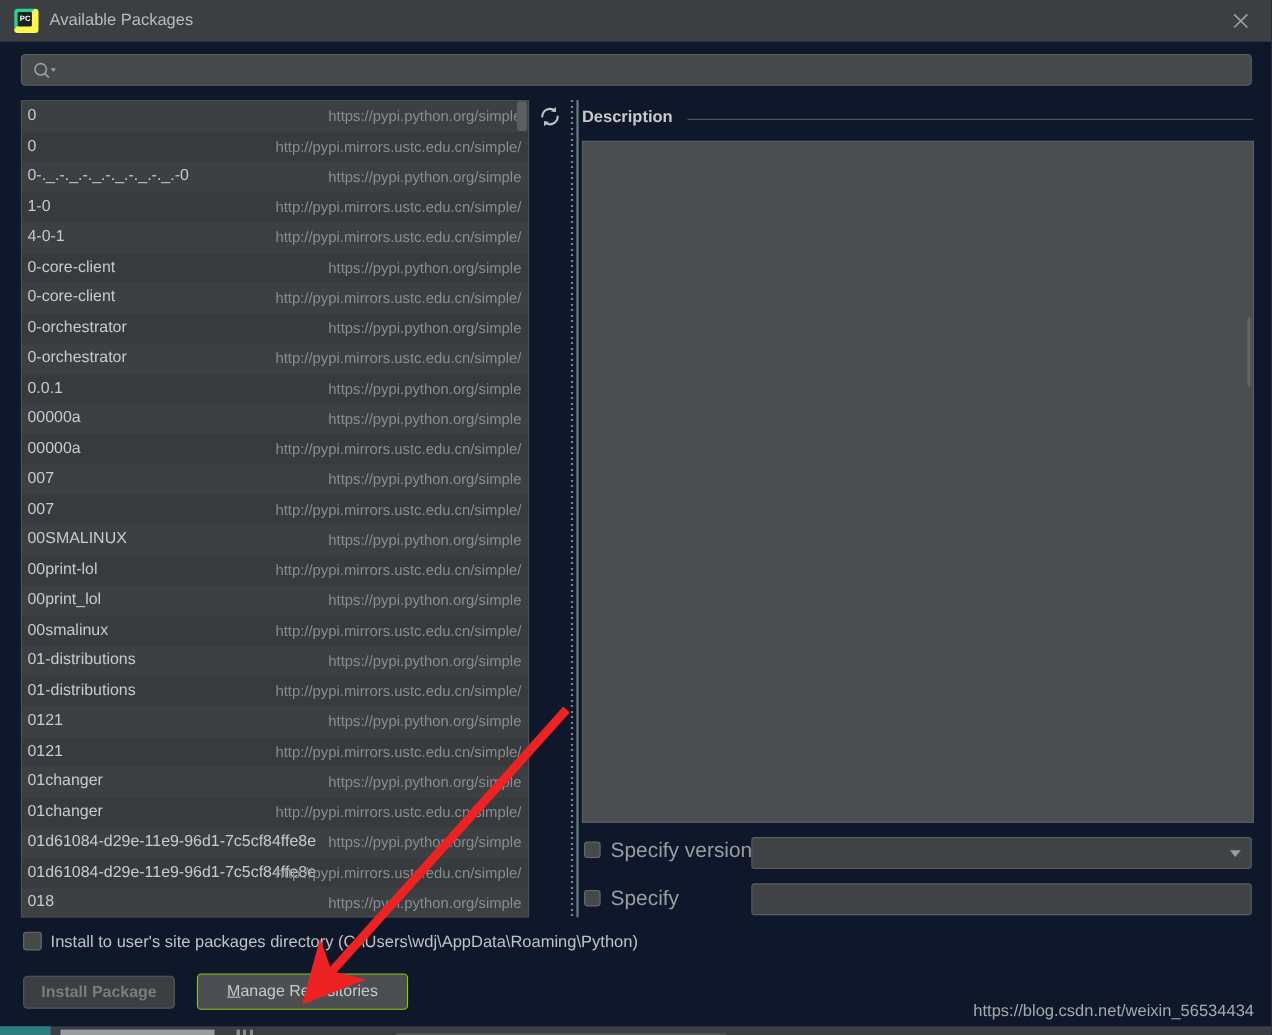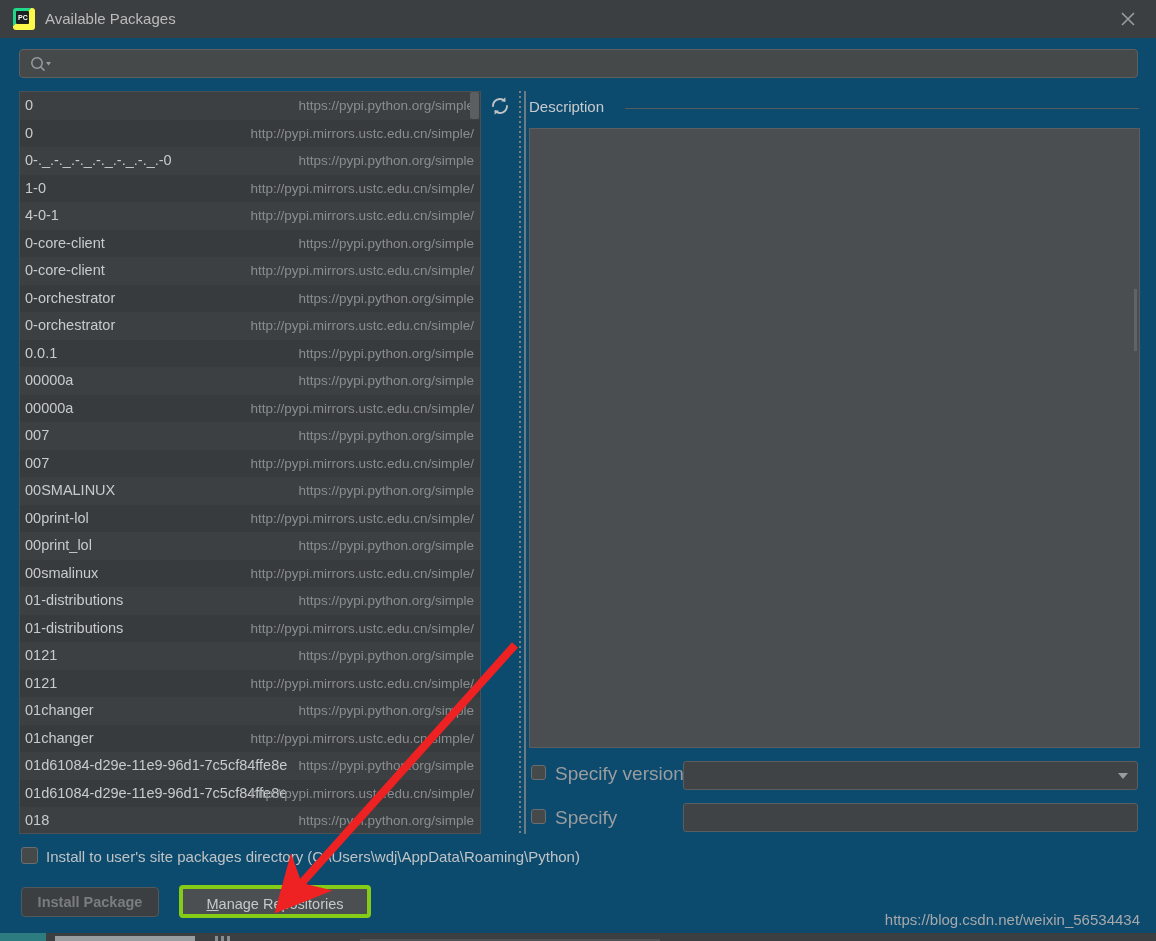--- a/index.html
+++ b/index.html
@@ -2,21 +2,21 @@
 <html><head>
 <meta charset="utf-8">
 <style>
   * { box-sizing: border-box; margin: 0; padding: 0; }
   html, body {
     width: 1156px; height: 941px;
     background: #3c3f41;
     font-family: "Liberation Sans", sans-serif;
     overflow: hidden;
   }
-  #root { position: relative; width: 1156px; height: 941px; background: #0c4a6e; }
+  #root { position: relative; width: 1156px; height: 941px; background: #0f172a; }
 
   
   .titlebar { position: absolute; left: 0; top: 0; width: 1156px; height: 38px; background: #3c3f41; }
   .pc-icon { position: absolute; left: 13px; top: 8px; width: 22px; height: 22px; border-radius: 3px;
              background: linear-gradient(135deg, #21d789 0%, #21d789 42%, #fcf84a 42%, #fcf84a 100%); }
   .pc-icon::after { content: ""; position: absolute; left: 3px; top: 3px; width: 13px; height: 13px;
                     background: #1c1f22; border-radius: 1px; }
   .pc-icon .pc-txt { position: absolute; left: 4px; top: 3px; width: 12px; height: 13px; z-index: 2;
                      color: #ffffff; font-size: 7px; font-weight: bold; line-height: 13px; text-align: center;
                      letter-spacing: .2px; }
@@ -46,21 +46,21 @@
 
   
   .refresh-btn { position: absolute; left: 488px; top: 94px; width: 24px; height: 24px; cursor: pointer; }
 
   
   .splitter { position: absolute; left: 517px; top: 91px; width: 6px; height: 743px; }
   .splitter .dots { position: absolute; left: 2px; top: 0; width: 2px; height: 743px;
                     background-image: repeating-linear-gradient(to bottom, #7d8082 0 2px, transparent 2px 5px); }
 
   
-  .desc-header { position: absolute; left: 529px; top: 98px; width: 610px; height: 20px; }
+  .desc-header { position: absolute; left: 529px; top: 98px; width: 610px; height: 20px; font-weight: bold; }
   .desc-title { position: absolute; left: 0; top: 0; font-size: 15px; color: #c8cbcd; }
   .desc-rule { position: absolute; left: 96px; top: 10px; right: 0; height: 1px; background: #585b5d; }
   .desc-body { position: absolute; left: 529px; top: 128px; width: 611px; height: 620px;
                background: #4a4e51; border: 1px solid #5a5e60; }
   .desc-scroll { position: absolute; right: 2px; top: 160px; width: 3px; height: 62px; background: #6a6d6f; opacity: .7; }
 
   
   .right-accent { position: absolute; left: 524px; top: 91px; width: 2px; height: 743px; background: #6b7b85; }
 
   
@@ -75,21 +75,21 @@
   
   .footer-cb { position: absolute; left: 21px; top: 847px; width: 17px; height: 17px;
                background: #45494a; border: 1px solid #6b6e70; border-radius: 3px; }
   .footer-label { position: absolute; left: 46px; top: 847px; font-size: 15px; color: #c0c3c5; line-height: 19px; white-space: nowrap; }
 
   .btn { position: absolute; border-radius: 4px; font-size: 14.5px; text-align: center; cursor: pointer;
          font-family: "Liberation Sans", sans-serif; }
   .btn-install { left: 21px; top: 887px; width: 138px; height: 30px; line-height: 28px;
                  background: #3c3f41; border: 1px solid #555859; color: #7a7d7f; font-weight: bold; }
   .btn-manage { left: 179px; top: 885px; width: 192px; height: 33px; line-height: 31px;
-                background: #4b4f51; border: 4px solid #84cc16; color: #c6c9cb; }
+                background: #4b4f51; border: 1px solid #84cc16; color: #c6c9cb; }
   .btn-manage .mn { text-decoration: underline; }
 
   .watermark { position: absolute; right: 16px; top: 911px; font-size: 15px; color: #a6a9ab; text-align: right; }
 
   
   .bottom-strip { position: absolute; left: 0; top: 933px; width: 1156px; height: 8px; background: #3c3f41; }
   .bs-teal { position: absolute; left: 0; top: 0; width: 46px; height: 8px; background: #2d7d80; }
   .bs-grey { position: absolute; left: 55px; top: 3px; width: 140px; height: 5px; background: #9a9d9f; }
   .bs-dots { position: absolute; left: 215px; top: 3px; width: 16px; height: 5px;
              background-image: repeating-linear-gradient(to right, #8a8d8f 0 3px, transparent 3px 6px); }

